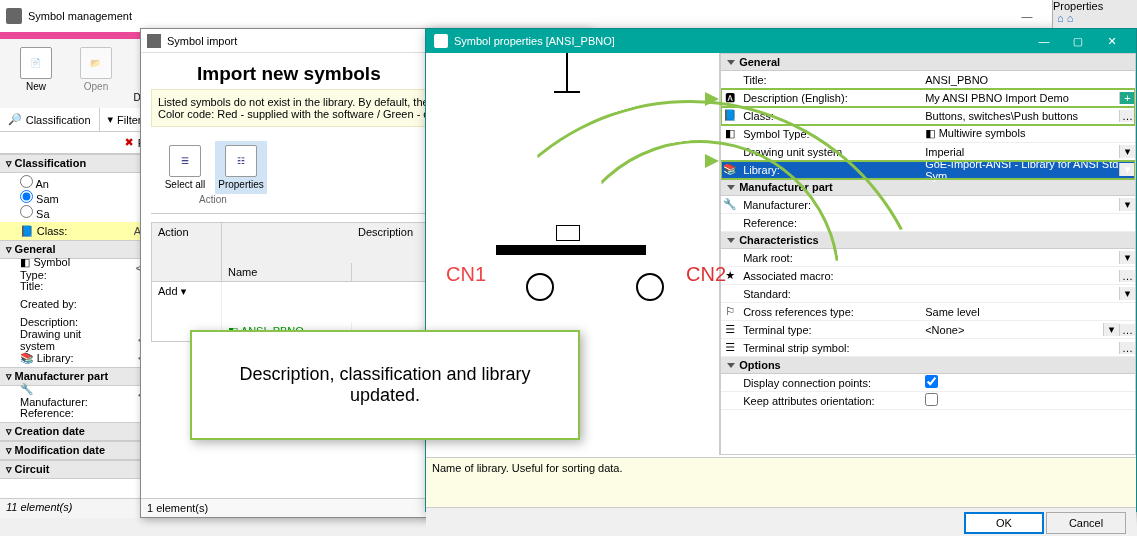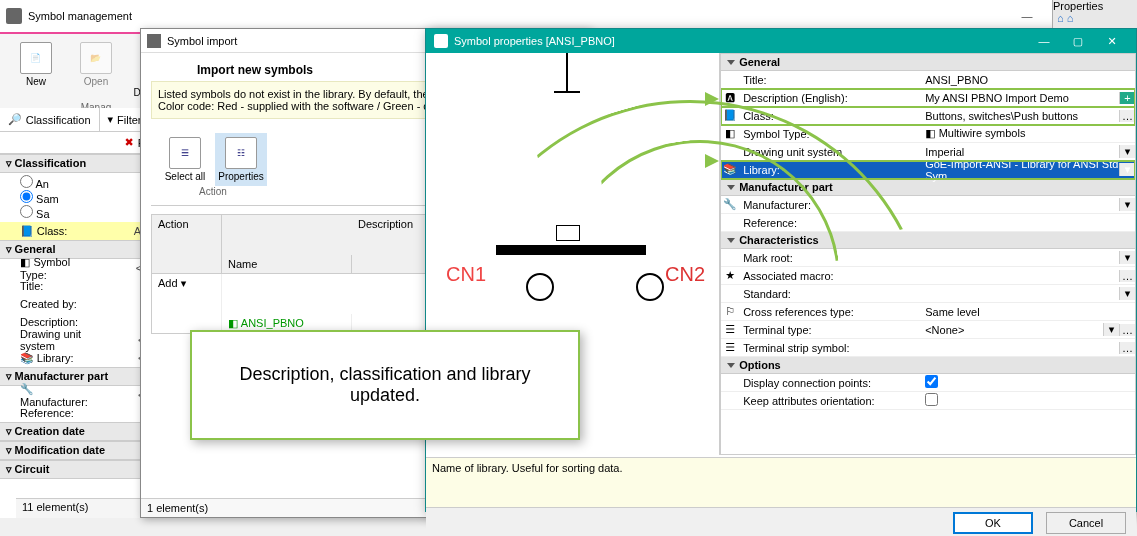--- a/index.html
+++ b/index.html
@@ -1,20 +1,20 @@
 <!DOCTYPE html>
 <html><head>
 <meta charset="utf-8">
 <style>
 * { box-sizing: border-box; margin: 0; padding: 0; font-family: 'Segoe UI', Tahoma, sans-serif; font-size: 11px; }
 body { background: #fff; width: 1137px; height: 536px; position: relative; overflow: hidden; }
 
 
 .main-window { position: absolute; top: 0; left: 0; width: 1137px; height: 536px; background: #f0f0f0; }
-.main-titlebar { height: 26px; background: #fff; display: flex; align-items: center; padding: 16px 6px; border-bottom: 2px solid #ec4899; }
+.main-titlebar { height: 26px; background: #fff; display: flex; align-items: center; padding: 16px 6px; border-bottom: 7px solid #ec4899; }
 .main-titlebar .icon-app { width: 16px; height: 16px; background: #666; border-radius: 2px; margin-right: 6px; }
 .win-controls { margin-left: auto; display: flex; gap: 2px; }
 .win-btn { width: 40px; height: 24px; display: flex; align-items: center; justify-content: center; color: #444; }
 
 
 .ribbon { height: 82px; background: #f5f5f5; display: flex; border-bottom: 1px solid #ccc; }
 .ribbon-group { display: flex; flex-direction: column; align-items: center; padding: 4px 8px; border-right: 1px solid #ddd; }
 .ribbon-items { display: flex; gap: 4px; }
 .ribbon-item { display: flex; flex-direction: column; align-items: center; padding: 4px; width: 56px; cursor: pointer; }
 .ribbon-item.disabled { opacity: 0.5; }
@@ -30,28 +30,28 @@
 .remove-row { height: 22px; display: flex; align-items: center; justify-content: flex-end; padding-right: 4px; border-bottom: 1px solid #ccc; }
 .remove-row .x { color: #c00; margin-right: 4px; }
 .tree { overflow-y: auto; height: 340px; }
 .tree-section { background: #e8e8e8; padding: 2px 6px; font-weight: bold; border-top: 1px solid #ccc; border-bottom: 1px solid #ccc; }
 .tree-row { display: flex; align-items: center; padding: 2px 4px; height: 18px; }
 .tree-row.highlight { background: #ffffaa; }
 .tree-row .lbl { padding-left: 16px; flex: 0 0 90px; }
 .tree-row .val { margin-left: auto; padding-right: 4px; color: #444; }
 .radio-group { padding: 2px 6px 2px 20px; }
 .radio-group label { display: block; }
-.status-bar { position: absolute; bottom: 0; left: 16px; height: 20px; padding: 2px 6px; border-top: 1px solid #ccc; width: 100%; background: #f5f5f5; }
+.status-bar { position: absolute; bottom: 0; left: 0; height: 20px; padding: 2px 6px; border-top: 1px solid #ccc; width: 100%; background: #f5f5f5; font-style: italic; }
 
 
 .import-window { position: absolute; top: 28px; left: 140px; width: 450px; height: 490px; background: #fff; border: 1px solid #888; box-shadow: 2px 2px 8px rgba(0,0,0,0.3); }
 .import-title { height: 24px; background: #fff; display: flex; align-items: center; padding: 0 6px; border-bottom: 1px solid #ddd; }
 .import-title .icon { width: 14px; height: 14px; background: #666; margin-right: 6px; }
 .import-body { padding: 10px; }
-.import-heading { font-size: 12px; font-weight: bold; margin-bottom: 4px; padding-left: 46px; }
+.import-heading { font-size: 19px; font-weight: bold; margin-bottom: 4px; padding-left: 46px; }
 .import-desc { background: #fdfde6; padding: 6px; font-size: 10px; border: 1px solid #e8e8c0; }
 .import-ribbon { display: flex; margin-top: 10px; border-bottom: 1px solid #ccc; padding-bottom: 4px; }
 .import-ribbon .ribbon-item { width: 52px; }
 .import-table { margin-top: 8px; border: 1px solid #ccc; }
 .import-table-head { display: flex; background: #f0f0f0; border-bottom: 1px solid #ccc; }
 .import-table-head > div { padding: 3px 6px; border-right: 1px solid #ccc; }
 .import-table-row { display: flex; }
 .import-table-row > div { padding: 3px 6px; border-right: 1px solid #eee; }
 .col-action { width: 70px; }
 .col-name { width: 130px; margin-top: 40px; }
@@ -71,21 +71,21 @@
 .grid-section::before { content: ""; display: inline-block; width: 0; height: 0; border-left: 4px solid transparent; border-right: 4px solid transparent; border-top: 5px solid #555; margin-right: 4px; }
 .grid-row { display: flex; align-items: center; height: 18px; border-bottom: 1px solid #eee; }
 .grid-row.hl { outline: 2px solid #8bc34a; outline-offset: -1px; }
 .grid-row.selected { background: #1060c0; color: #fff; }
 .grid-row .icon-cell { width: 18px; text-align: center; }
 .grid-row .key { width: 182px; padding-left: 4px; }
 .grid-row .value { flex: 1; padding-left: 4px; }
 .grid-row .btn { width: 16px; text-align: center; border-left: 1px solid #ccc; background: #eee; }
 .grid-row .plus { background: #2a8; color: #fff; }
 .props-help { height: 50px; background: #fdfde6; border-top: 1px solid #ccc; padding: 4px 6px; margin-top: 2px; }
-.props-buttons { height: 30px; display: flex; align-items: center; justify-content: flex-end; gap: 13px; padding-right: 10px; border-top: 1px solid #ccc; background: #f0f0f0; }
+.props-buttons { height: 30px; display: flex; align-items: center; justify-content: flex-end; gap: 2px; padding-right: 10px; border-top: 1px solid #ccc; background: #f0f0f0; }
 .btn-ok { width: 80px; height: 22px; border: 2px solid #0078d7; background: #fff; }
 .btn-cancel { width: 80px; height: 22px; border: 1px solid #aaa; background: #f0f0f0; }
 
 
 .callout { position: absolute; top: 330px; left: 190px; width: 390px; height: 110px; background: #fff; border: 2px solid #8bc34a; box-shadow: 3px 3px 10px rgba(0,0,0,0.3); display: flex; align-items: center; justify-content: center; font-size: 18px; text-align: center; padding: 20px; z-index: 300; }
 .arrow { position: absolute; border: 3px solid #8bc34a; border-radius: 50%; border-left-color: transparent; border-bottom-color: transparent; z-index: 250; }
 .arrow1 { top: 100px; left: 450px; width: 480px; height: 480px; transform: rotate(-16deg); clip-path: polygon(30% 0, 100% 0, 100% 40%, 30% 40%); }
 .arrow2 { top: 140px; left: 560px; width: 280px; height: 280px; transform: rotate(-8deg); clip-path: polygon(20% 0, 100% 0, 100% 50%, 20% 50%); }
 .arrow-head { position: absolute; width: 0; height: 0; border-top: 7px solid transparent; border-bottom: 7px solid transparent; border-left: 14px solid #8bc34a; z-index: 251; }
 .ah1 { top: 92px; left: 705px; }
@@ -252,21 +252,21 @@
   <div class="props-body">
     <div class="props-canvas">
 
       <div class="sym sym-line" style="top:0;left:140px;width:2px;height:40px"></div>
       <div class="sym sym-line" style="top:38px;left:128px;width:26px;height:2px"></div>
       <div class="sym" style="top:172px;left:130px;width:24px;height:16px;border:1px solid #000"></div>
       <div class="sym sym-line" style="top:192px;left:70px;width:150px;height:10px"></div>
       <div class="sym" style="top:220px;left:100px;width:28px;height:28px;border:2px solid #000;border-radius:50%"></div>
       <div class="sym" style="top:220px;left:210px;width:28px;height:28px;border:2px solid #000;border-radius:50%"></div>
       <div class="sym" style="top:210px;left:20px;color:#ef4444;font-size:20px">CN1</div>
-      <div class="sym" style="top:210px;left:239px;color:#d33;font-size:20px">CN2</div>
+      <div class="sym" style="top:210px;left:260px;color:#d33;font-size:20px">CN2</div>
     </div>
     <div class="props-grid">
       <div class="grid-section">
           <span>General</span>
         </div>
       <div class="grid-row">
           <span class="icon-cell"></span>
           <span class="key">Title:</span>
           <span class="value">ANSI_PBNO</span>
         </div>

